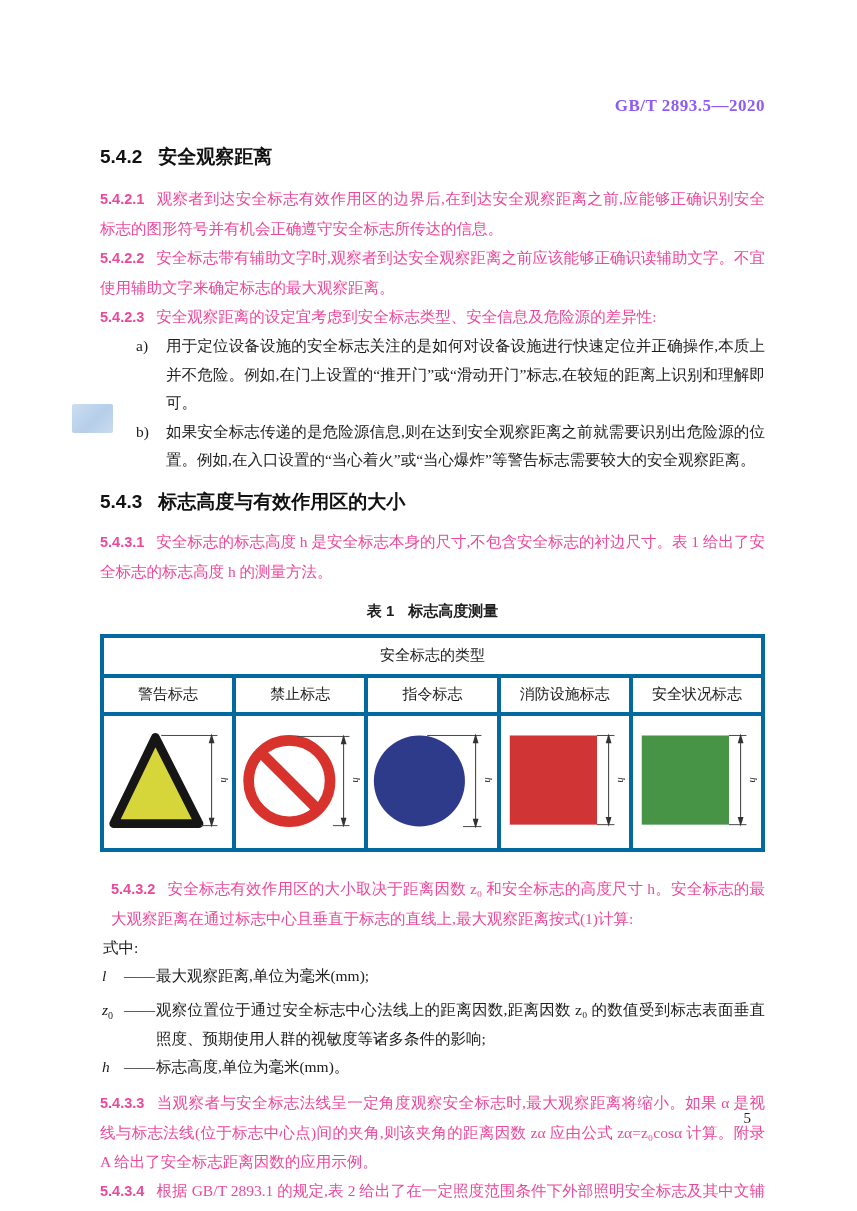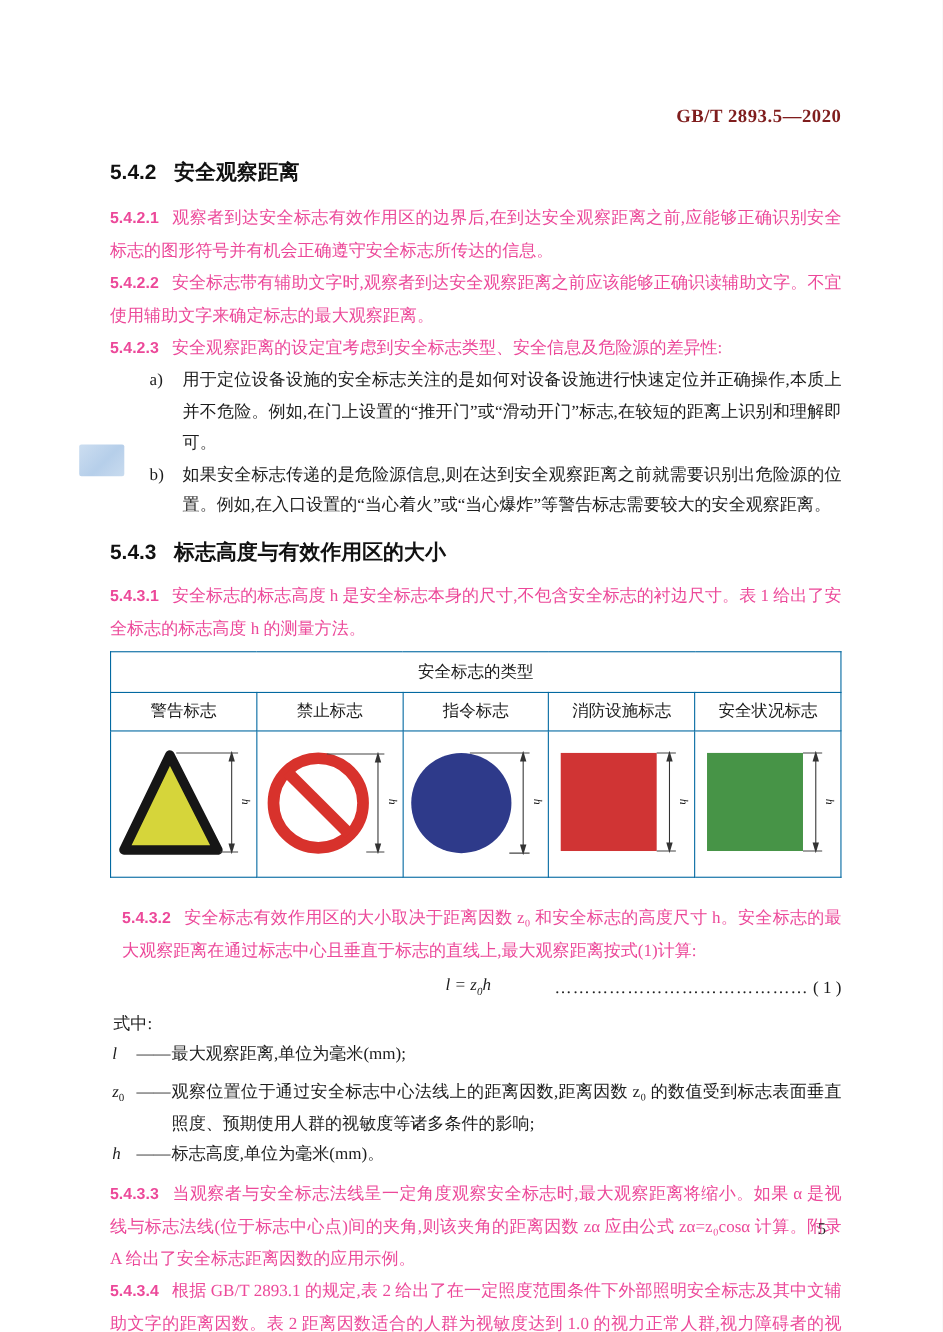--- a/index.html
+++ b/index.html
@@ -17,21 +17,21 @@
     position:absolute;
     left:100px;top:96px;
     width:665px;
   }
   .doc-code{
     text-align:right;
     font-family:"Liberation Serif", serif;
     font-weight:bold;
     font-size:17px;
     letter-spacing:.5px;
-    color:#7f1d1d;
+    color:#8b5cf6;
     height:24px;
   }
   .heading{
     font-family:"Liberation Sans", sans-serif;
     font-weight:bold;
     font-size:19px;
     color:#111;
     margin-top:24px;
     height:22px;
   }
@@ -69,21 +69,21 @@
     height:26px;
   }
   .tbl-caption .cap-label{margin-right:14px;}
   table.sign-table{
     width:100%;
     border-collapse:collapse;
     margin-top:6px;
     table-layout:fixed;
   }
   table.sign-table td{
-    border:1px solid #0369a1;
+    border:4px solid #0369a1;
     text-align:center;
     font-size:15px;
     padding:0;
   }
   td.span-head{
     border-top:2px solid #1a1a1a;
     border-bottom:2px solid #1a1a1a;
     height:36px;
   }
   td.col-head{height:34px;}
@@ -182,20 +182,23 @@
     </div>
 
     <div class="heading" style="margin-top:14px;">
       <span class="num">5.4.3</span><span>标志高度与有效作用区的大小</span>
     </div>
 
     <div class="para" style="margin-top:16px;">
       <span class="cnum">5.4.3.1</span><span>安全标志的标志高度 h 是安全标志本身的尺寸,不包含安全标志的衬边尺寸。表 1 给出了安全标志的标志高度 h 的测量方法。</span>
     </div>
 
+    <div class="tbl-caption">
+      <span class="cap-label">表 1</span><span>标志高度测量</span>
+    </div>
 
     <table class="sign-table">
       <tbody>
           <tr>
         <td class="span-head" colspan="5">安全标志的类型</td>
       </tr>
       <tr>
         <td class="col-head">警告标志</td>
         <td class="col-head">禁止标志</td>
         <td class="col-head">指令标志</td>
@@ -260,25 +263,20 @@
           </svg>
         </td>
       </tr>
     </tbody>
       </table>
 
     <div class="para" style="margin-top:22px;margin-left:11px;">
       <span class="cnum">5.4.3.2</span><span>安全标志有效作用区的大小取决于距离因数 z₀ 和安全标志的高度尺寸 h。安全标志的最大观察距离在通过标志中心且垂直于标志的直线上,最大观察距离按式(1)计算:</span>
     </div>
 
-    <div class="formula-row">
-      <span class="formula-body"><span>l</span><span> = </span><span>z</span><sub>0</sub><span>h</span></span>
-      <span class="formula-dots">……………………………………</span>
-      <span class="formula-no">( 1 )</span>
-    </div>
 
     <div class="where-label">式中:</div>
 
     <div class="def-row">
       <span class="sym"><span>l</span><sub></sub></span>
       <span class="dash">——</span>
       <span class="dtext">最大观察距离,单位为毫米(mm);</span>
     </div>
     <div class="def-row">
       <span class="sym"><span>z</span><sub>0</sub></span>

